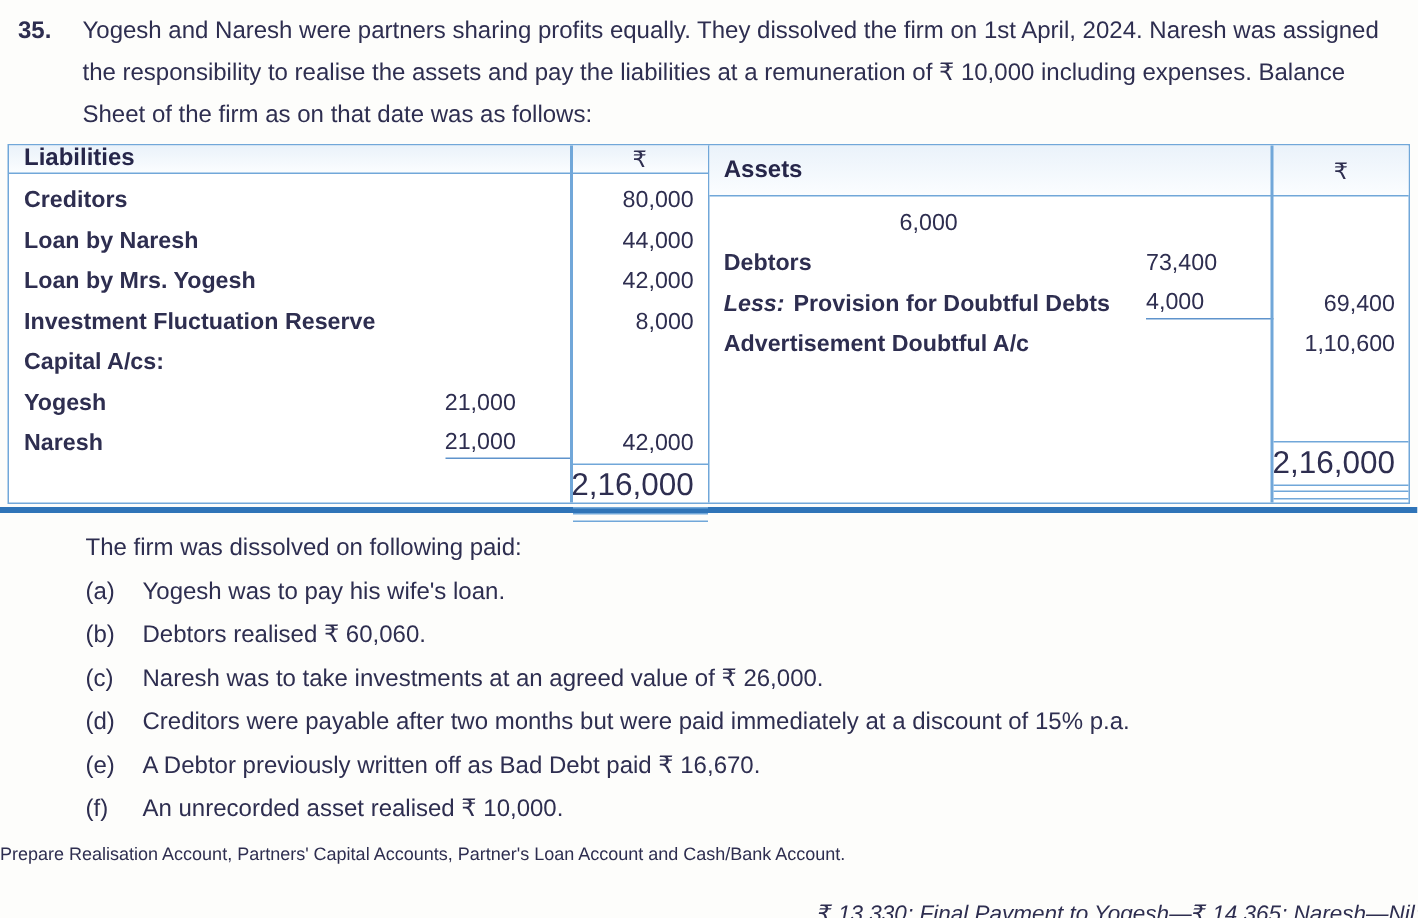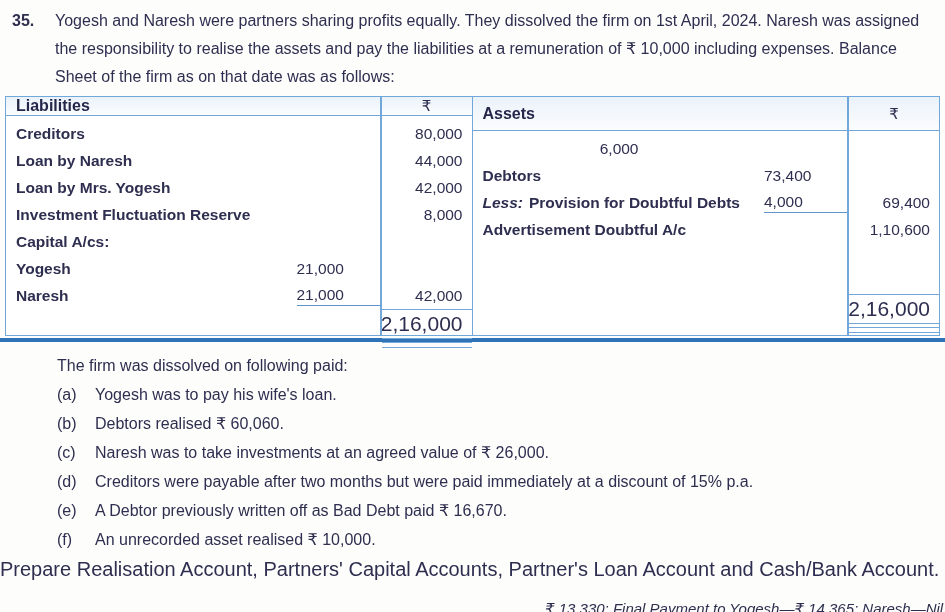--- a/index.html
+++ b/index.html
@@ -60,21 +60,21 @@
   }
 
   .rule { margin-top: 2px; height: 4px; width: 945px; background: #2f74b8; }
 
   
   .terms { padding: 9px 0 0 57px; font-size: 16px; }
   .tintro { height: 29px; line-height: 29px; }
   .titem { display: flex; height: 29px; line-height: 29px; }
   .tmark { width: 38px; flex-shrink: 0; }
   .ttext { flex: 1; white-space: nowrap; }
-  .prepare { font-size: 20px; height: 26px; line-height: 26px; margin-top: 2px; white-space: nowrap; }
+  .prepare { font-size: 12px; height: 26px; line-height: 26px; margin-top: 2px; white-space: nowrap; }
 
   .answer {
     position: absolute; left: 545px; top: 600px;
     font-style: italic; font-size: 15px; white-space: nowrap; color: #2e2e50;
   }
 </style>
 </head>
 <body>
 
 <div class="question">

